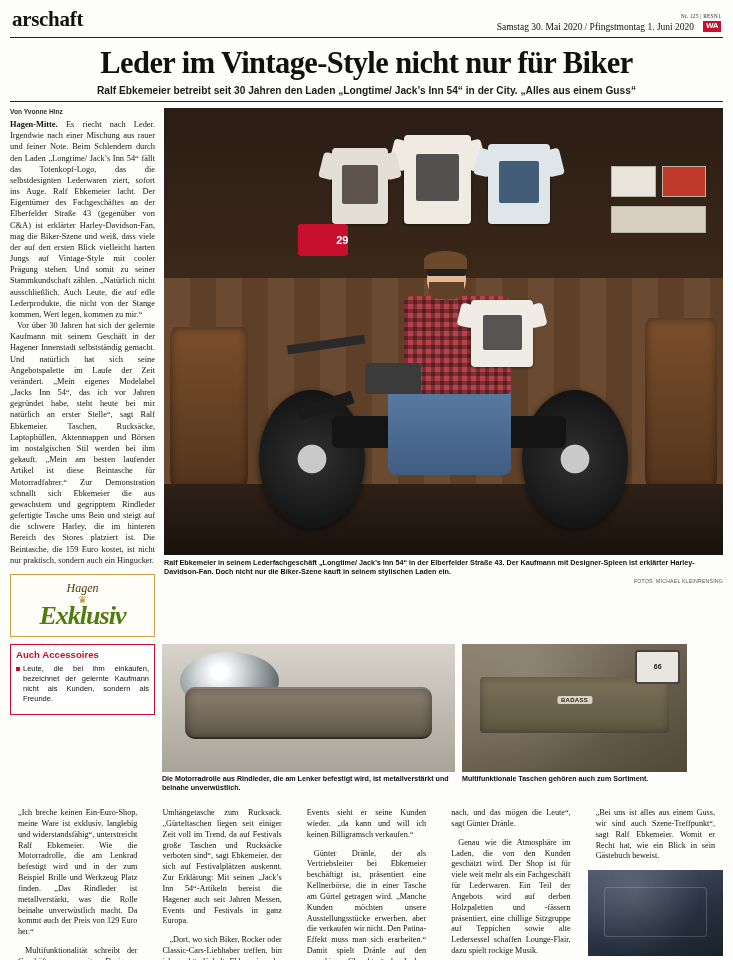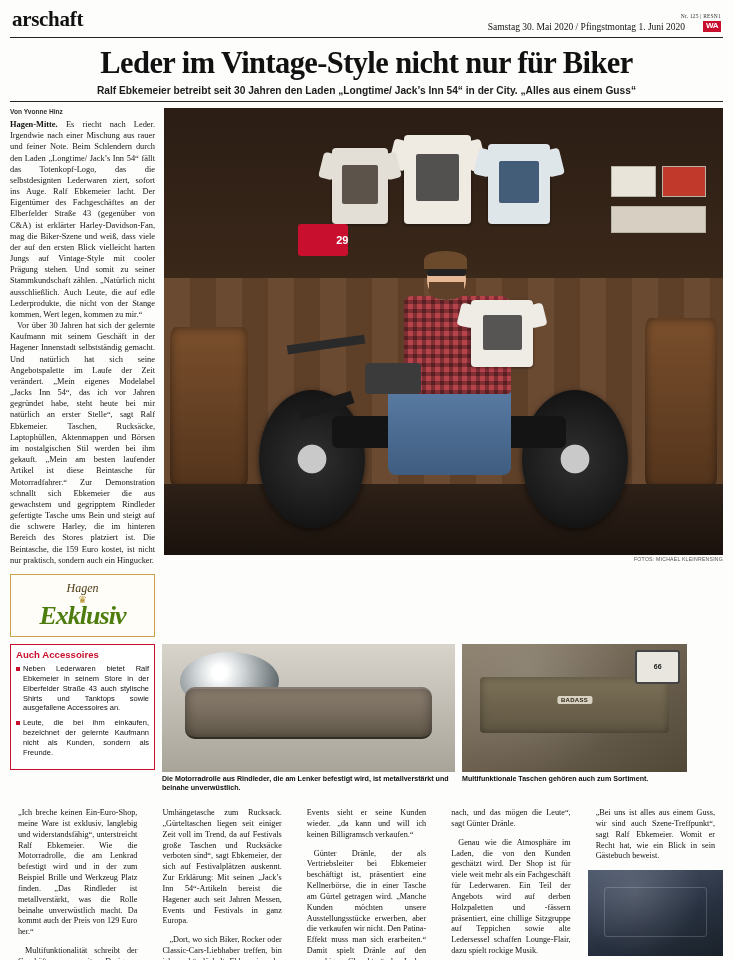--- a/index.html
+++ b/index.html
@@ -19,21 +19,21 @@
     height: 34px; padding: 0 2px 2px 2px;
   }
   .mast-left {
     font-family: "Liberation Serif", serif;
     font-weight: bold; font-size: 21px; letter-spacing: -0.3px;
     color: #111; line-height: 1;
     padding-bottom: 2px;
   }
   .mast-right { text-align: right; line-height: 1.1; }
   .mast-issue { font-size: 5.5px; color: #333; letter-spacing: .2px; margin-bottom: 2px;}
-  .mast-date-row { display: flex; align-items: flex-end; gap: 18px; justify-content: flex-end;}
+  .mast-date-row { display: flex; align-items: flex-end; gap: 9px; justify-content: flex-end;}
   .mast-date { font-size: 9.5px; color: #111; }
   .wa-logo {
     background: #c8102e; color: #fff; font-family: "Liberation Sans", sans-serif;
     font-weight: bold; font-size: 8px; padding: 1px 3px; letter-spacing: -0.5px;
     line-height: 1.1;
   }
   .rule-thin { border-top: 1px solid #222; margin: 3px 0 0 0; }
 
   
   .headline {
@@ -332,33 +332,30 @@
           <div style="position:absolute;left:36%;bottom:36%;width:10%;height:7%;background:#3b3b3b;border-radius:4px;"></div>
           <div class="head" style="left:47%;bottom:57%;width:7%;height:10%;"></div>
           <div class="hair" style="left:46.6%;bottom:64%;width:7.6%;height:4%;"></div>
           <div class="beard" style="left:47.4%;bottom:57%;width:6.2%;height:4%;"></div>
           <div style="position:absolute;left:47%;bottom:62.5%;width:7%;height:1.6%;background:#222;border-radius:2px;"></div>
           <div class="shirt" style="left:55%;bottom:42%;width:11%;height:15%;background:#efece6;">
               <i style="background:#303030;"></i>
             </div>
         </div>
       </div>
+      <div class="caption">Ralf Ebkemeier in seinem Lederfachgeschäft „Longtime/ Jack’s Inn 54“ in der Elberfelder Straße 43. Der Kaufmann mit Designer-Spleen ist erklärter Harley-Davidson-Fan. Doch nicht nur die Biker-Szene kauft in seinem stylischen Laden ein.</div>
       <div class="credit">FOTOS: MICHAEL KLEINRENSING</div>
     </div>
   </div>
 
   <div class="photo-row">
 
     <div style="width:145px;">
       <div class="acc-box">
         <div class="acc-title">Auch Accessoires</div>
-        <div class="acc-item">
-          <span class="bullet"></span>
-          <span>Neben Lederwaren bietet Ralf Ebkemeier in seinem Store in der Elberfelder Straße 43 auch stylische Shirts und Tanktops sowie ausgefallene Accessoires an.</span>
-        </div>
         <div class="acc-item">
           <span class="bullet"></span>
           <span>Leute, die bei ihm einkaufen, bezeichnet der gelernte Kaufmann nicht als Kunden, sondern als Freunde.</span>
         </div>
       </div>
     </div>
 
     <div style="width:293px;">
       <div class="ph" style="width:100%;height:128px;">
         <div class="metalroll">

